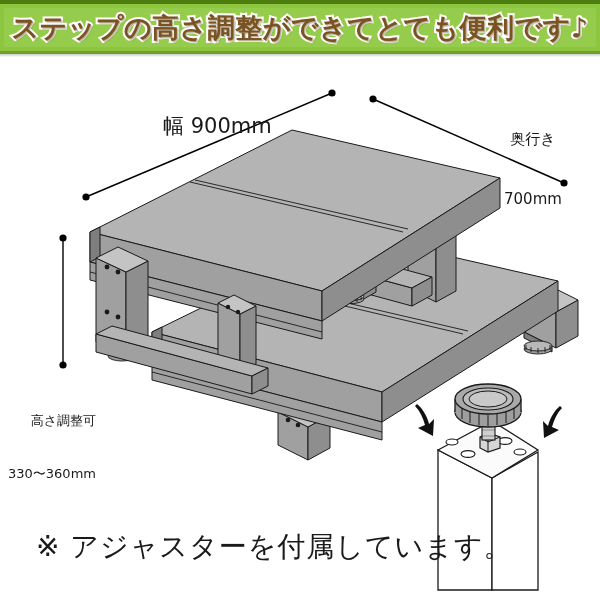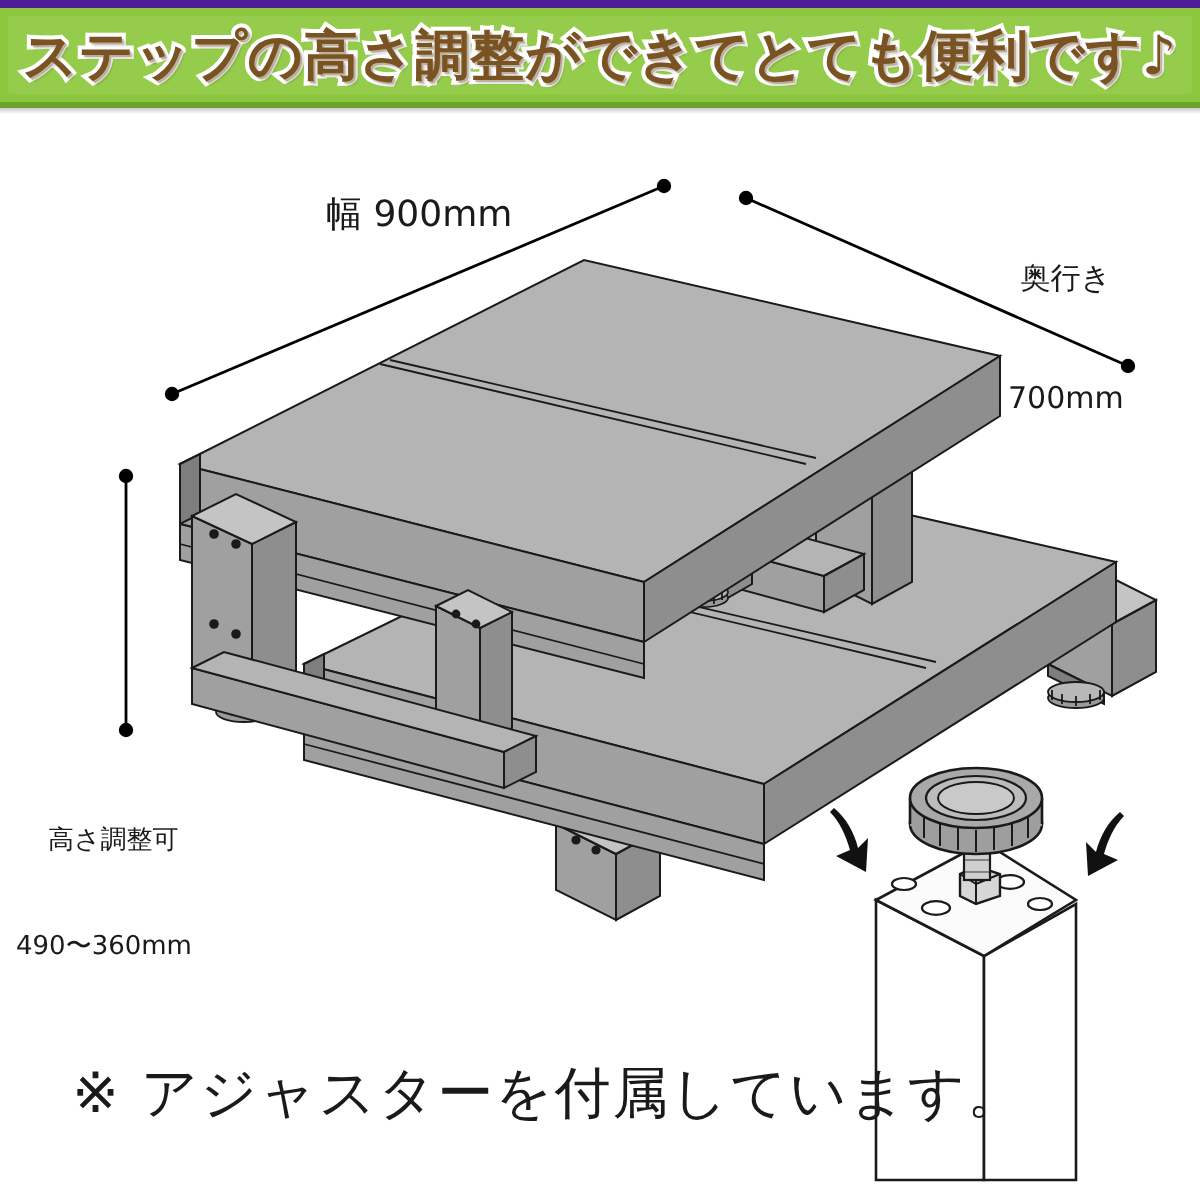--- a/index.html
+++ b/index.html
@@ -19,21 +19,21 @@
   }
 
   
   .banner {
     position: absolute;
     left: 0;
     top: 0;
     width: 600px;
     height: 54px;
     background: #8cc63e;
-    border-top: 4px solid #4c1d95;
+    border-top: 4px solid #4d7c0f;
     border-bottom: 3px solid #6fa228;
     box-sizing: border-box;
     display: flex;
     align-items: center;
     justify-content: center;
   }
   .banner-inner {
     position: absolute;
     left: 4px;
     right: 4px;
@@ -67,23 +67,23 @@
   }
 
   
   .label {
     position: absolute;
     font-family: "DejaVu Sans", "Liberation Sans", sans-serif;
     color: #1a1a1a;
     white-space: pre;
     line-height: 1.35;
   }
-  .lbl-width   { left: 163px; top: 96px;  font-size: 18px; }
+  .lbl-width   { left: 163px; top: 112px;  font-size: 21px; }
   .lbl-depth   { left: 504px; top: 88px;  font-size: 15px; text-align: center; }
-  .lbl-height  { left: 8px;   top: 377px; font-size: 13px; }
+  .lbl-height  { left: 8px;   top: 377px; font-size: 13px; text-align: right; }
   .lbl-note    { left: 36px;  top: 528px; font-size: 28px; letter-spacing: 1px; }
 
   
   .svglayer {
     position: absolute;
     left: 0;
     top: 0;
     width: 600px;
     height: 600px;
   }
@@ -242,21 +242,21 @@
 
   <div class="label lbl-width">幅 900mm</div>
 
   <div class="label lbl-depth">
     <div>奥行き</div>
     <div>700mm</div>
   </div>
 
   <div class="label lbl-height">
     <div style="padding-left:16px">高さ調整可</div>
-    <div>490〜360mm</div>
+    <div>330〜360mm</div>
   </div>
 
   <svg class="svglayer" viewBox="0 0 600 600">
     <g>
 
       <polygon points="438,450 492,478 492,590 438,590" fill="#ffffff" stroke="#1a1a1a" stroke-width="1.3"></polygon>
       <polygon points="492,478 538,452 538,590 492,590" fill="#ffffff" stroke="#1a1a1a" stroke-width="1.3"></polygon>
 
       <polygon points="438,450 492,421 538,450 492,478" fill="#fbfbfb" stroke="#1a1a1a" stroke-width="1.3"></polygon>
 

